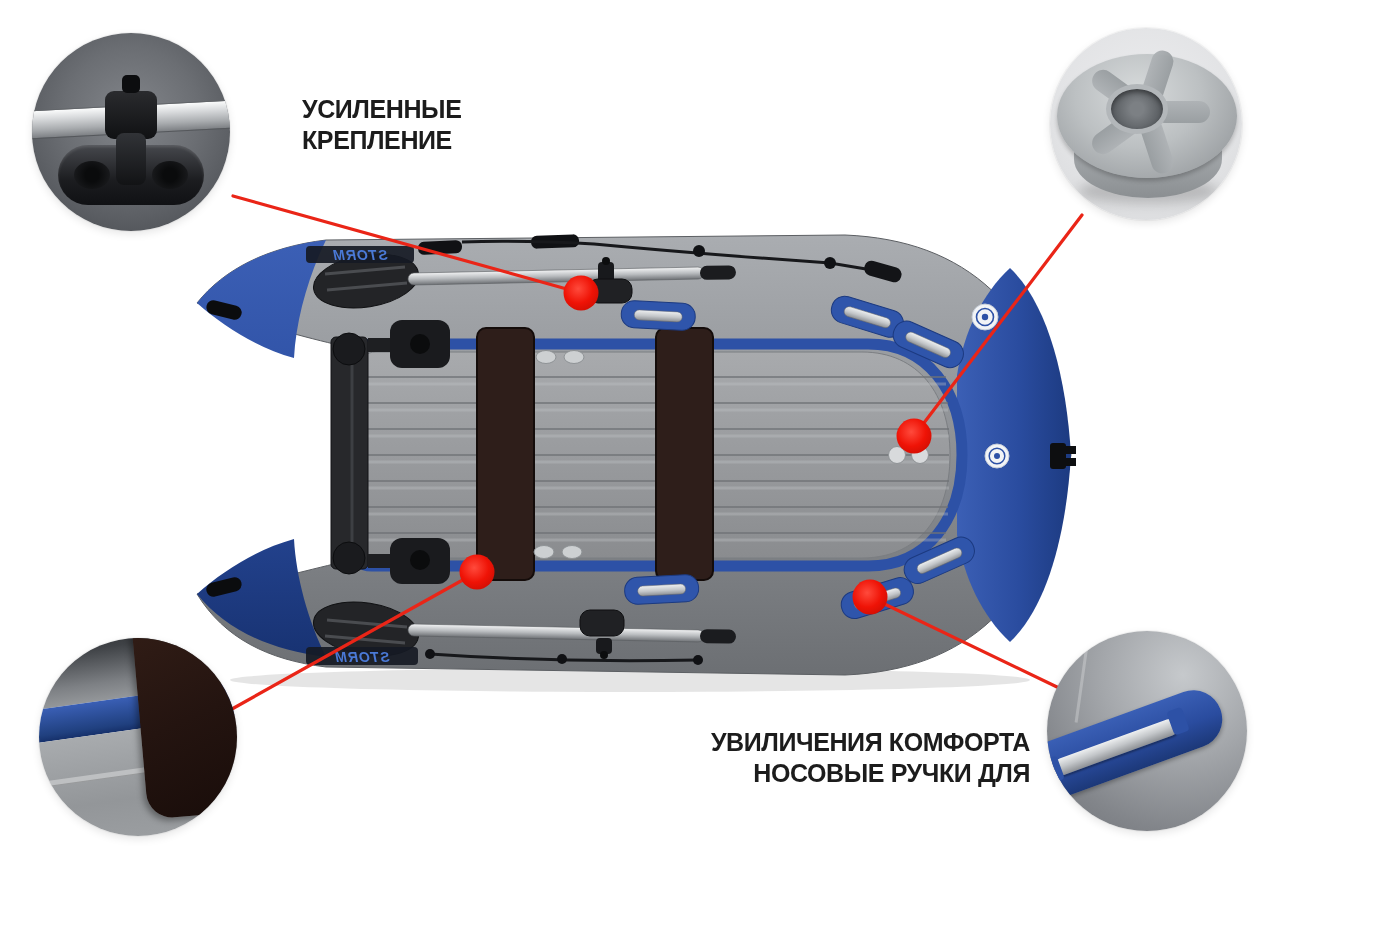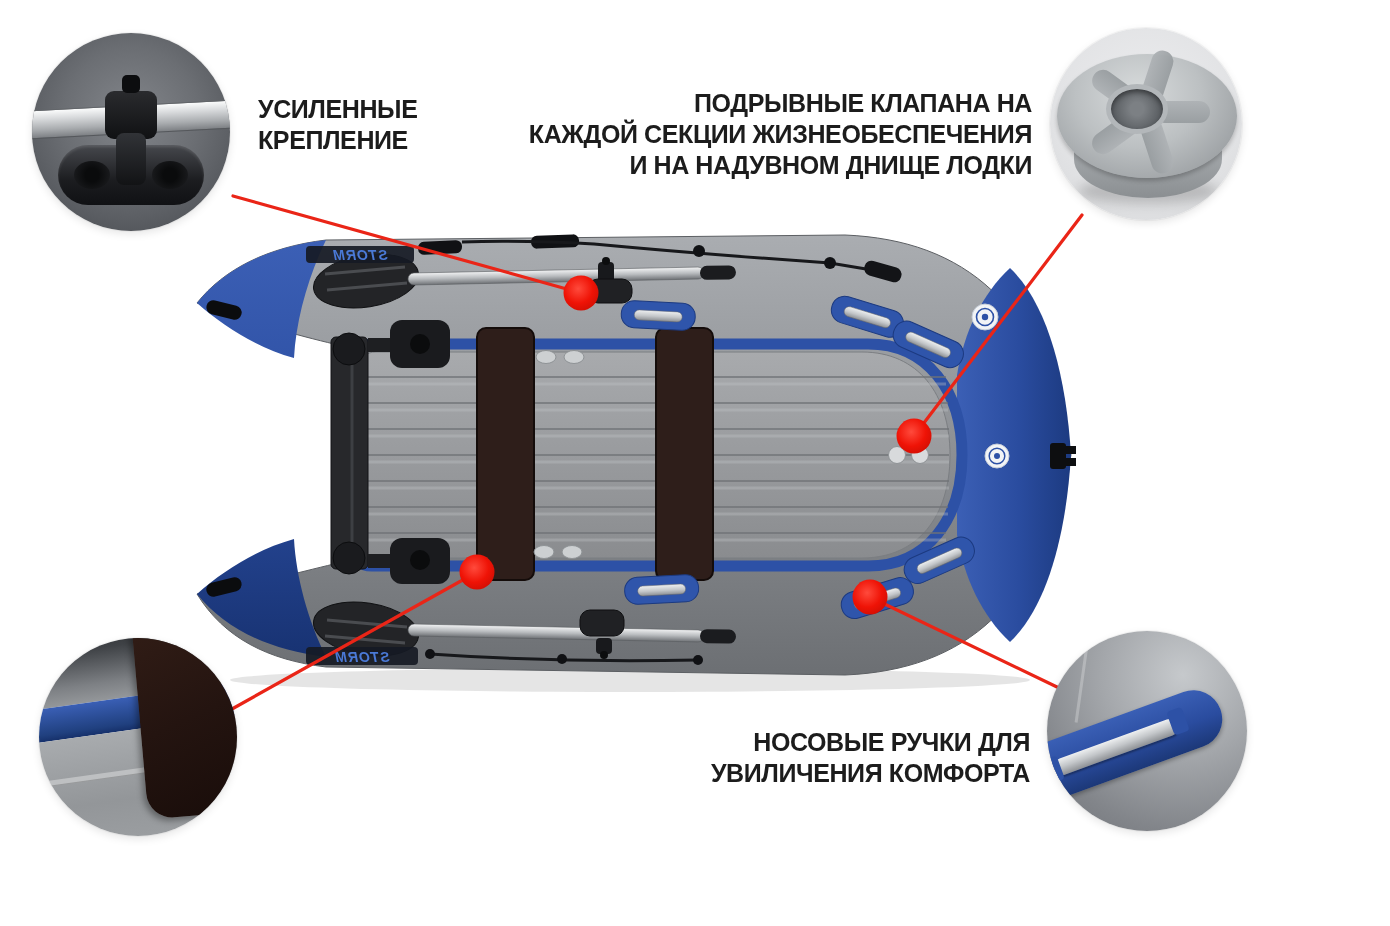--- a/index.html
+++ b/index.html
@@ -6,21 +6,21 @@
   #stage{
     position:relative;width:1390px;height:926px;background:#ffffff;overflow:hidden;
     font-family:"Liberation Sans", sans-serif;
   }
   #boat-svg{position:absolute;left:0;top:0;z-index:1;}
   
   .callout{
     position:absolute;z-index:5;color:#1c1c1c;font-weight:700;
     font-size:25px;line-height:31px;letter-spacing:-0.4px;white-space:nowrap;
   }
-  .callout.left{text-align:left;}
+  .callout.left{text-align:left;margin-left:44px;}
   .callout.right{text-align:right;}
   
   .inset{
     position:absolute;border-radius:50%;overflow:hidden;z-index:4;
     box-shadow:0 0 0 1px rgba(0,0,0,0.04), 0 3px 8px rgba(0,0,0,0.10);
   }
   .inset > div{position:absolute;}
   
   #inset-oarlock{left:32px;top:33px;width:198px;height:198px;}
   .c1-bg{left:0;top:0;width:100%;height:100%;
@@ -358,25 +358,20 @@
       <div class="c4-tab-l"></div>
       <div class="c4-tab-r"></div>
     </div>
   </div>
 
   <div class="callout left" style="left:258px;top:94px;">
     <div>УСИЛЕННЫЕ</div>
     <div>КРЕПЛЕНИЕ</div>
   </div>
 
-  <div class="callout right" style="right:358px;top:88px;">
-    <div>ПОДРЫВНЫЕ КЛАПАНА НА</div>
-    <div>КАЖДОЙ СЕКЦИИ ЖИЗНЕОБЕСПЕЧЕНИЯ</div>
-    <div>И НА НАДУВНОМ ДНИЩЕ ЛОДКИ</div>
-  </div>
 
 
   <div class="callout right" style="right:360px;top:727px;">
+    <div>УВИЛИЧЕНИЯ КОМФОРТА</div>
     <div>НОСОВЫЕ РУЧКИ ДЛЯ</div>
-    <div>УВИЛИЧЕНИЯ КОМФОРТА</div>
   </div>
 
 </div>
 
 </body></html>

